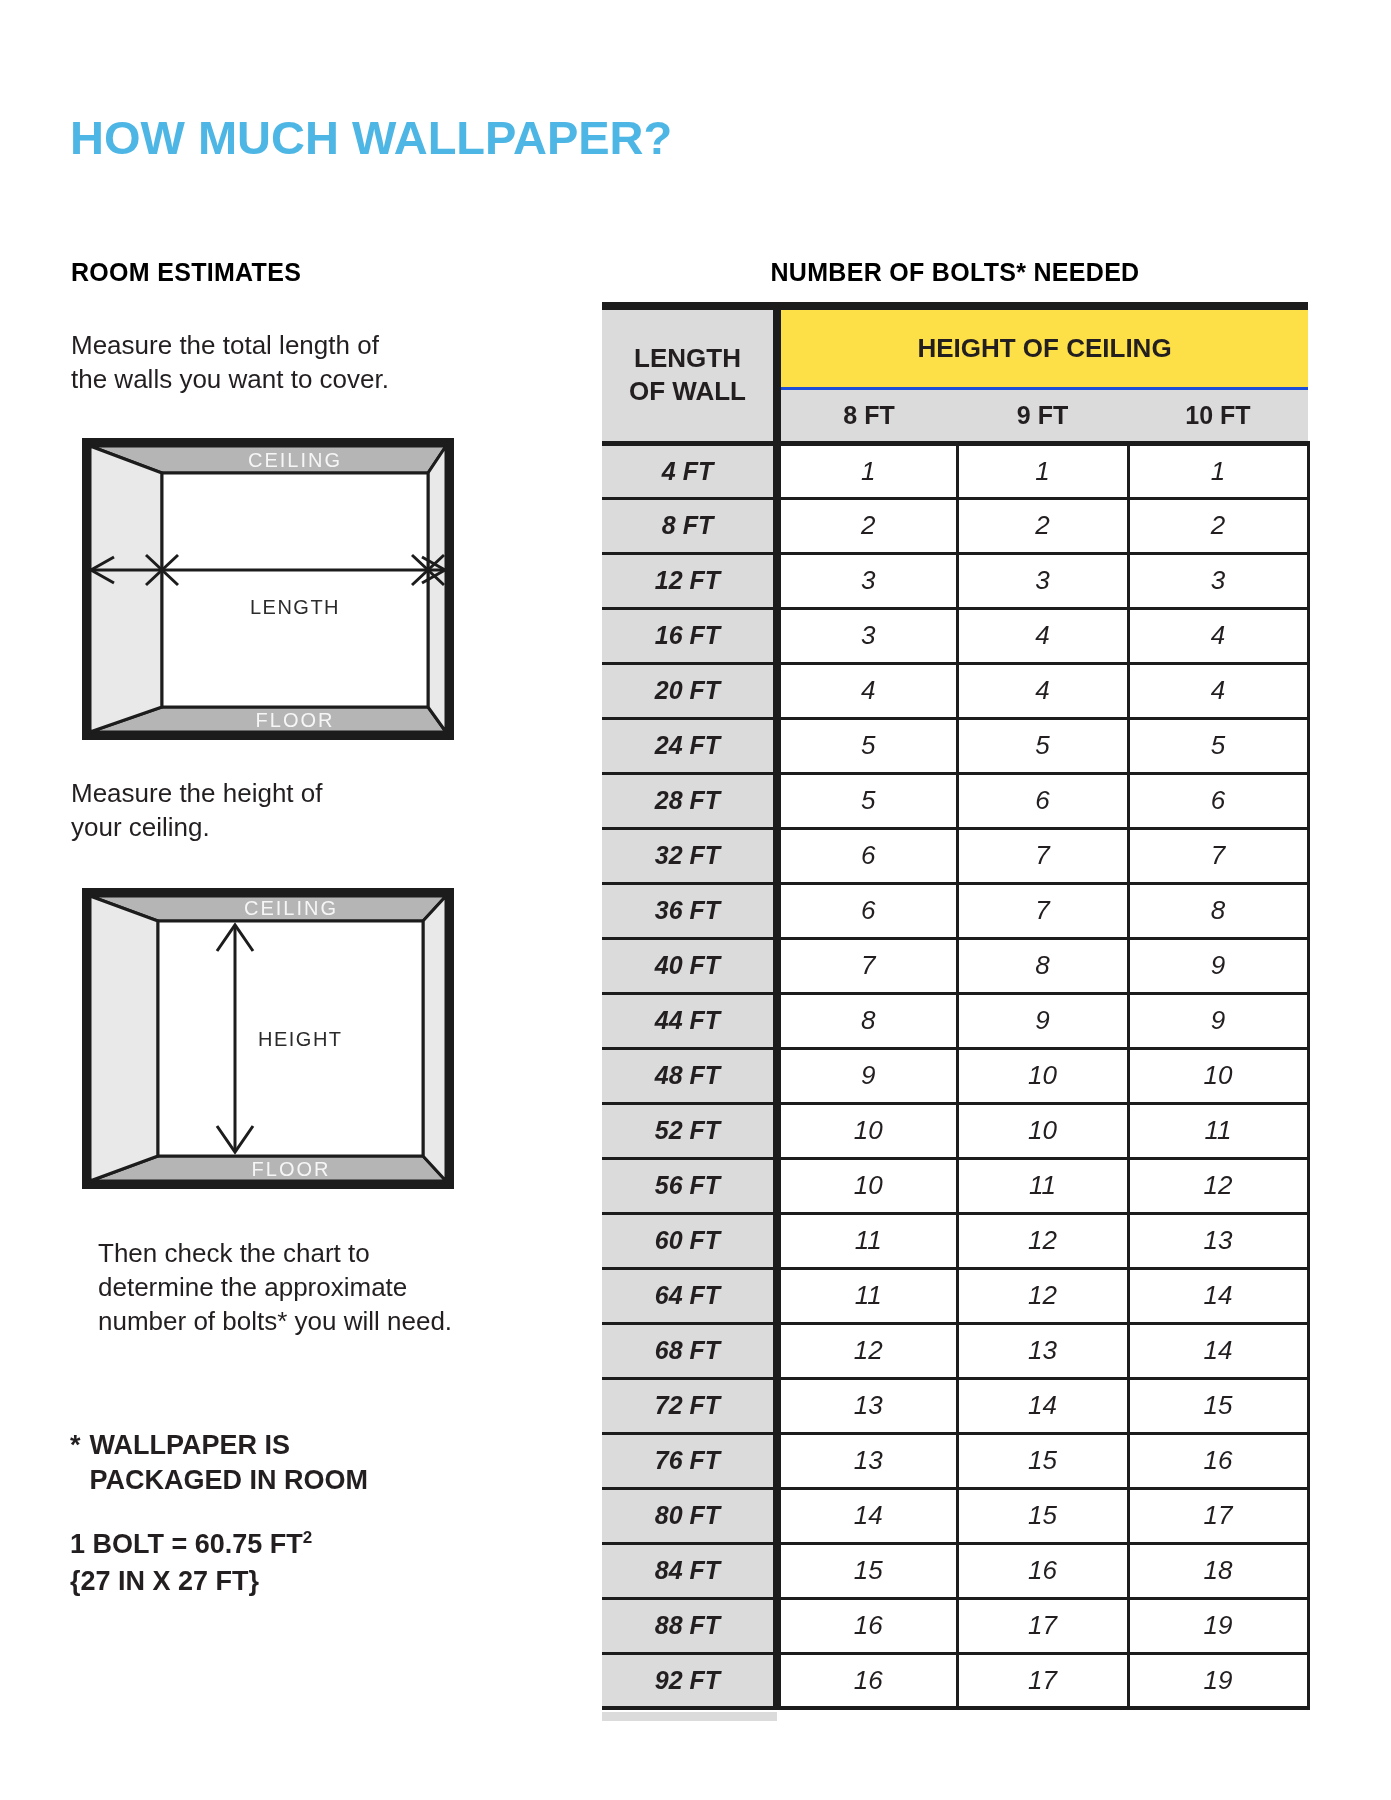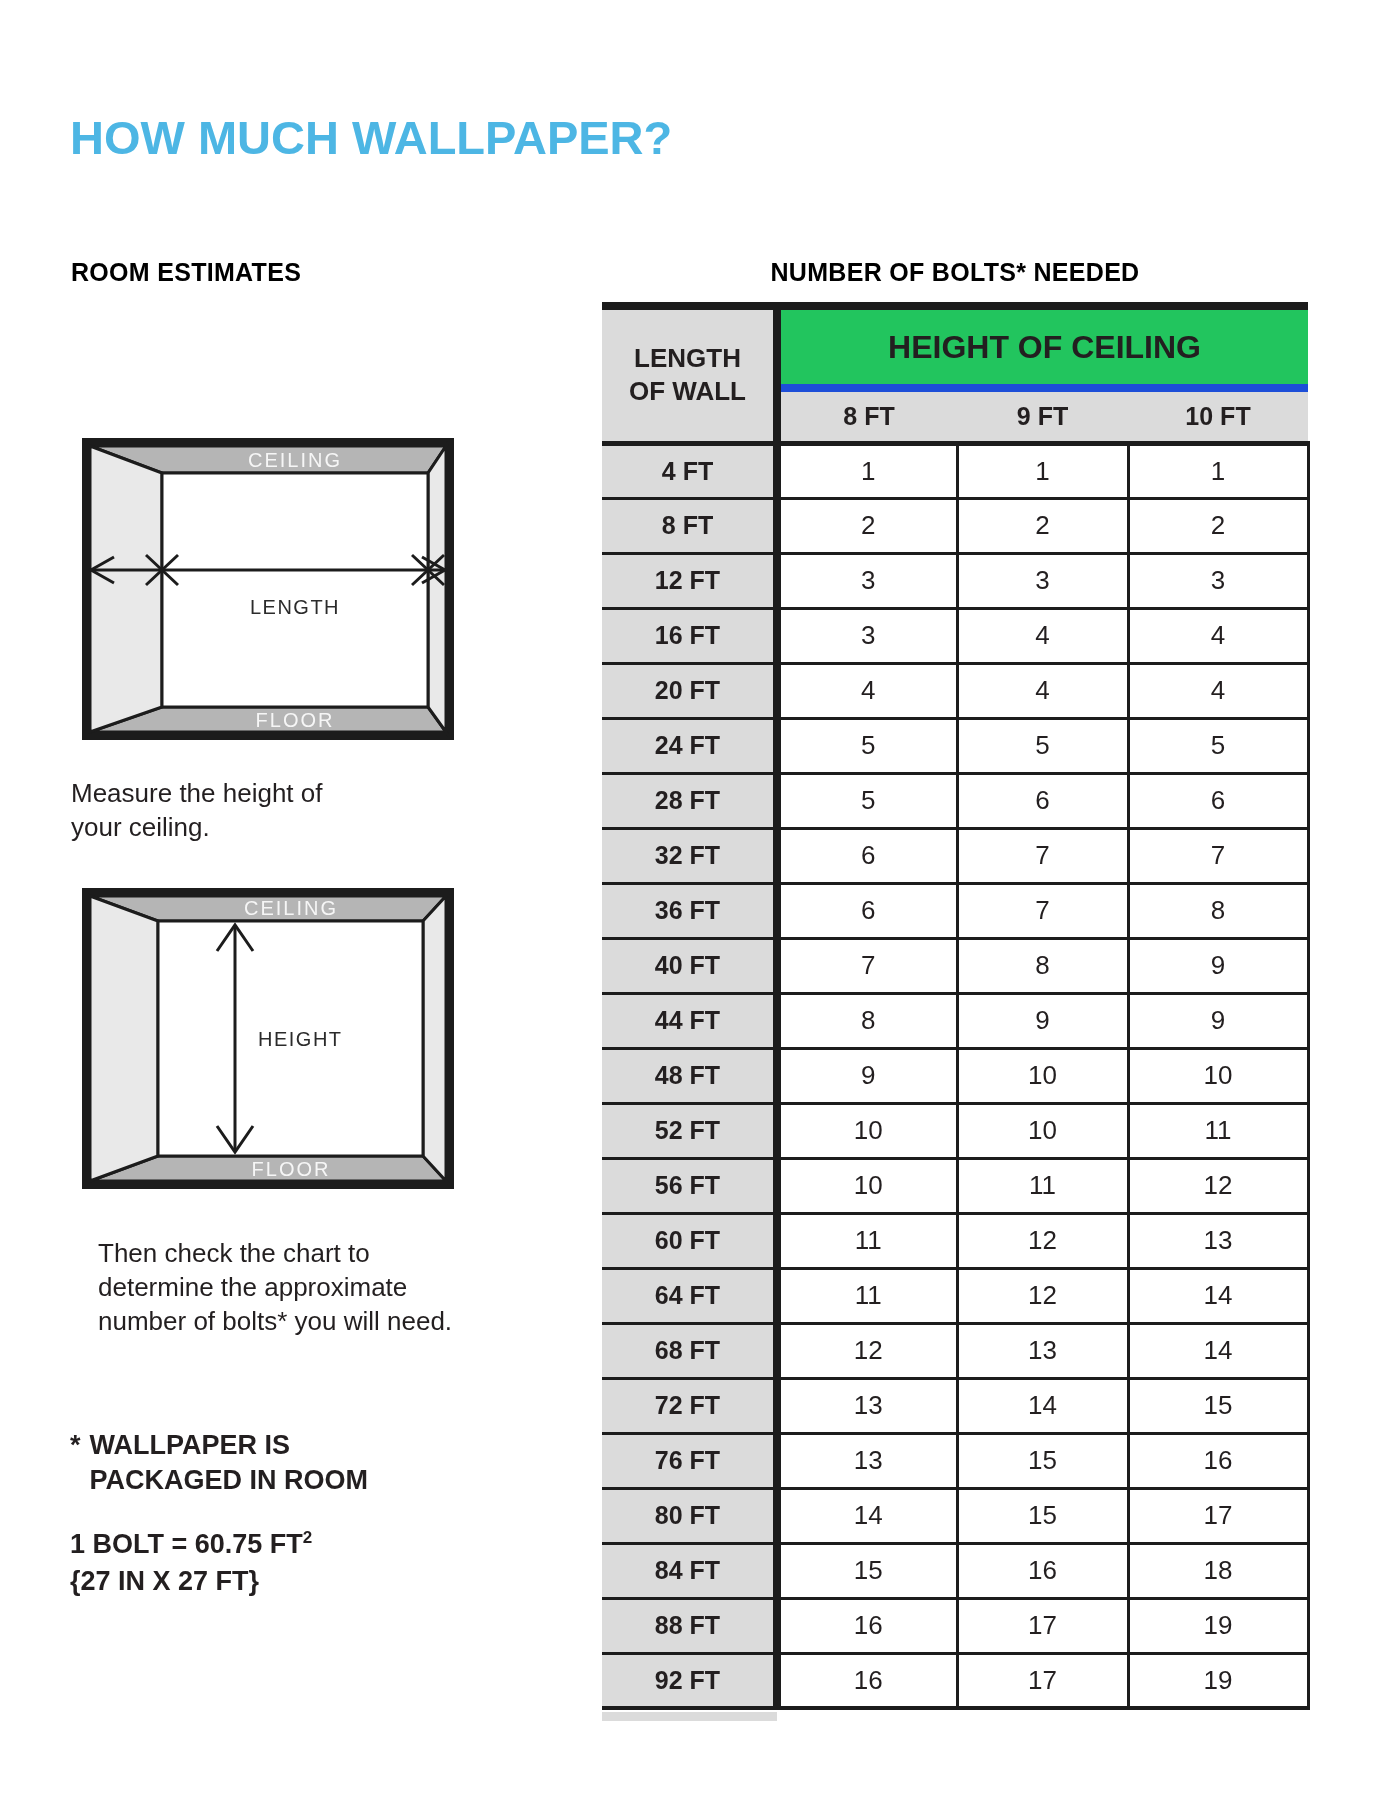--- a/index.html
+++ b/index.html
@@ -33,28 +33,28 @@
   .bolt-info sup { font-size:17px; vertical-align:super; line-height:0; }
 
   table.bolts {
     position:absolute; left:602px; top:302px; width:706px;
     border-collapse:collapse; table-layout:fixed;
     border-top:8px solid #1c1c1c;
   }
   .bolts th, .bolts td { text-align:center; vertical-align:middle; padding:0; }
   .bolts thead tr.r1 { height:82px; }
   .bolts thead tr.r2 { height:55px; }
-  .bolts tbody tr { height:55px; }
+  .bolts tbody tr { height:55px;font-style:italic; }
   .bolts th.rowhead {
     background:#DBDBDB; font-size:26px; line-height:33px; font-weight:bold;
     border-right:8px solid #1c1c1c; border-bottom:5px solid #1c1c1c;
     white-space:pre-line;
   }
-  .bolts th.group { background:#22c55e; font-size:32px; font-weight:bold;
-                    border-bottom:8px solid #1d4ed8; }
+  .bolts th.group { background:#fde047; font-size:26px; font-weight:bold;
+                    border-bottom:3px solid #1d4ed8; }
   .bolts th.sub   { background:#DBDBDB; font-size:25px; font-weight:bold;
                     border-bottom:5px solid #1c1c1c; }
   .bolts tbody th {
     background:#DBDBDB; font-size:25px; font-weight:bold;
     border-right:8px solid #1c1c1c; border-bottom:3px solid #1c1c1c;
   }
   .bolts tbody td {
     background:#ffffff; font-size:26px; font-weight:normal;
     border:3px solid #1c1c1c;
   }
@@ -70,20 +70,22 @@
 <body>
 
 <div class="page">
 
   <div class="page-title">HOW MUCH WALLPAPER?</div>
 
   <div class="section-heading" id="room-estimates-heading">ROOM ESTIMATES</div>
 
   <div class="section-heading" id="bolts-heading">NUMBER OF BOLTS* NEEDED</div>
 
+  <div class="body-text" id="para-length">Measure the total length of
+the walls you want to cover.</div>
 
   <svg class="diagram" style="left:82px; top:438px;" width="372" height="302" viewBox="0 0 372 302">
     <rect x="4" y="4" width="364" height="294" fill="#E9E9E9" stroke="#1C1C1C" stroke-width="8"></rect>
     <polygon points="8,8 364,8 346,35 80,35" fill="#B5B5B5" stroke="#1C1C1C" stroke-width="3"></polygon>
     <polygon points="8,294 80,269 346,269 364,294" fill="#B5B5B5" stroke="#1C1C1C" stroke-width="3"></polygon>
     <polygon points="8,8 80,35 80,269 8,294" fill="#E9E9E9" stroke="#1C1C1C" stroke-width="3"></polygon>
     <polygon points="364,8 346,35 346,269 364,294" fill="#E9E9E9" stroke="#1C1C1C" stroke-width="3"></polygon>
     <rect x="80" y="35" width="266" height="234" fill="#FFFFFF" stroke="#1C1C1C" stroke-width="3"></rect>
     <g stroke="#1C1C1C" stroke-width="3" fill="none">
       <line x1="9" y1="132" x2="363" y2="132"></line>

